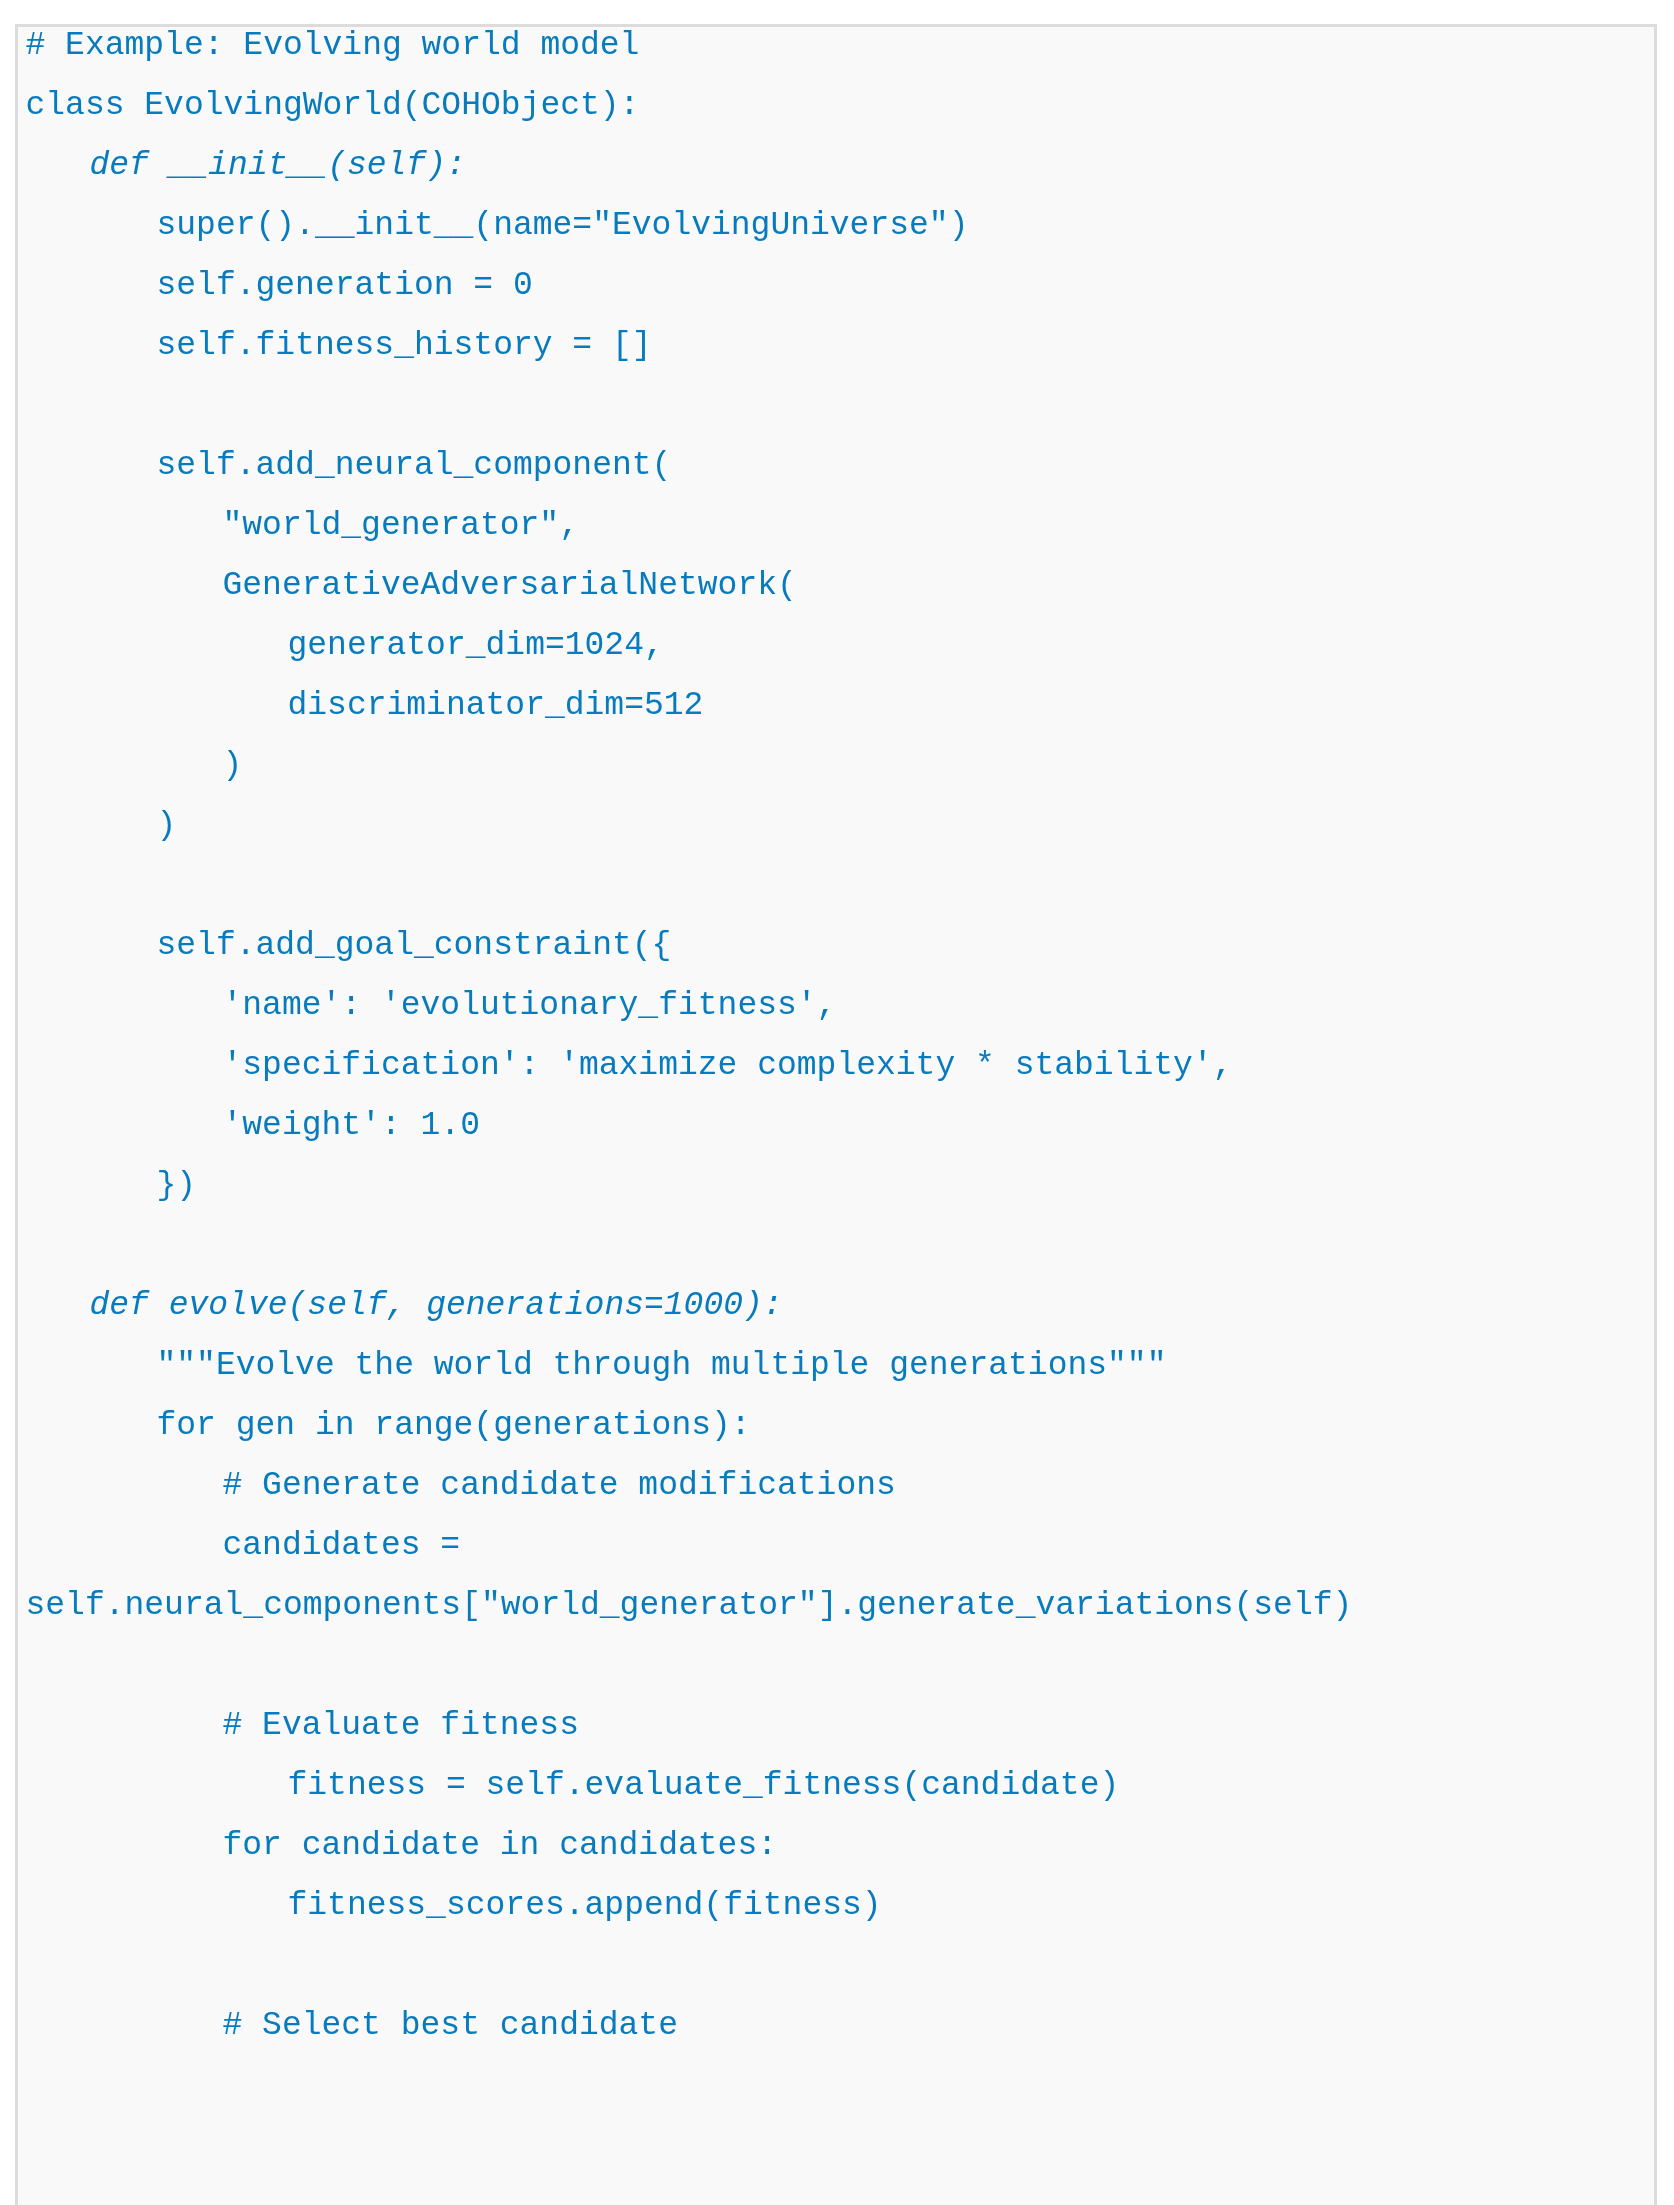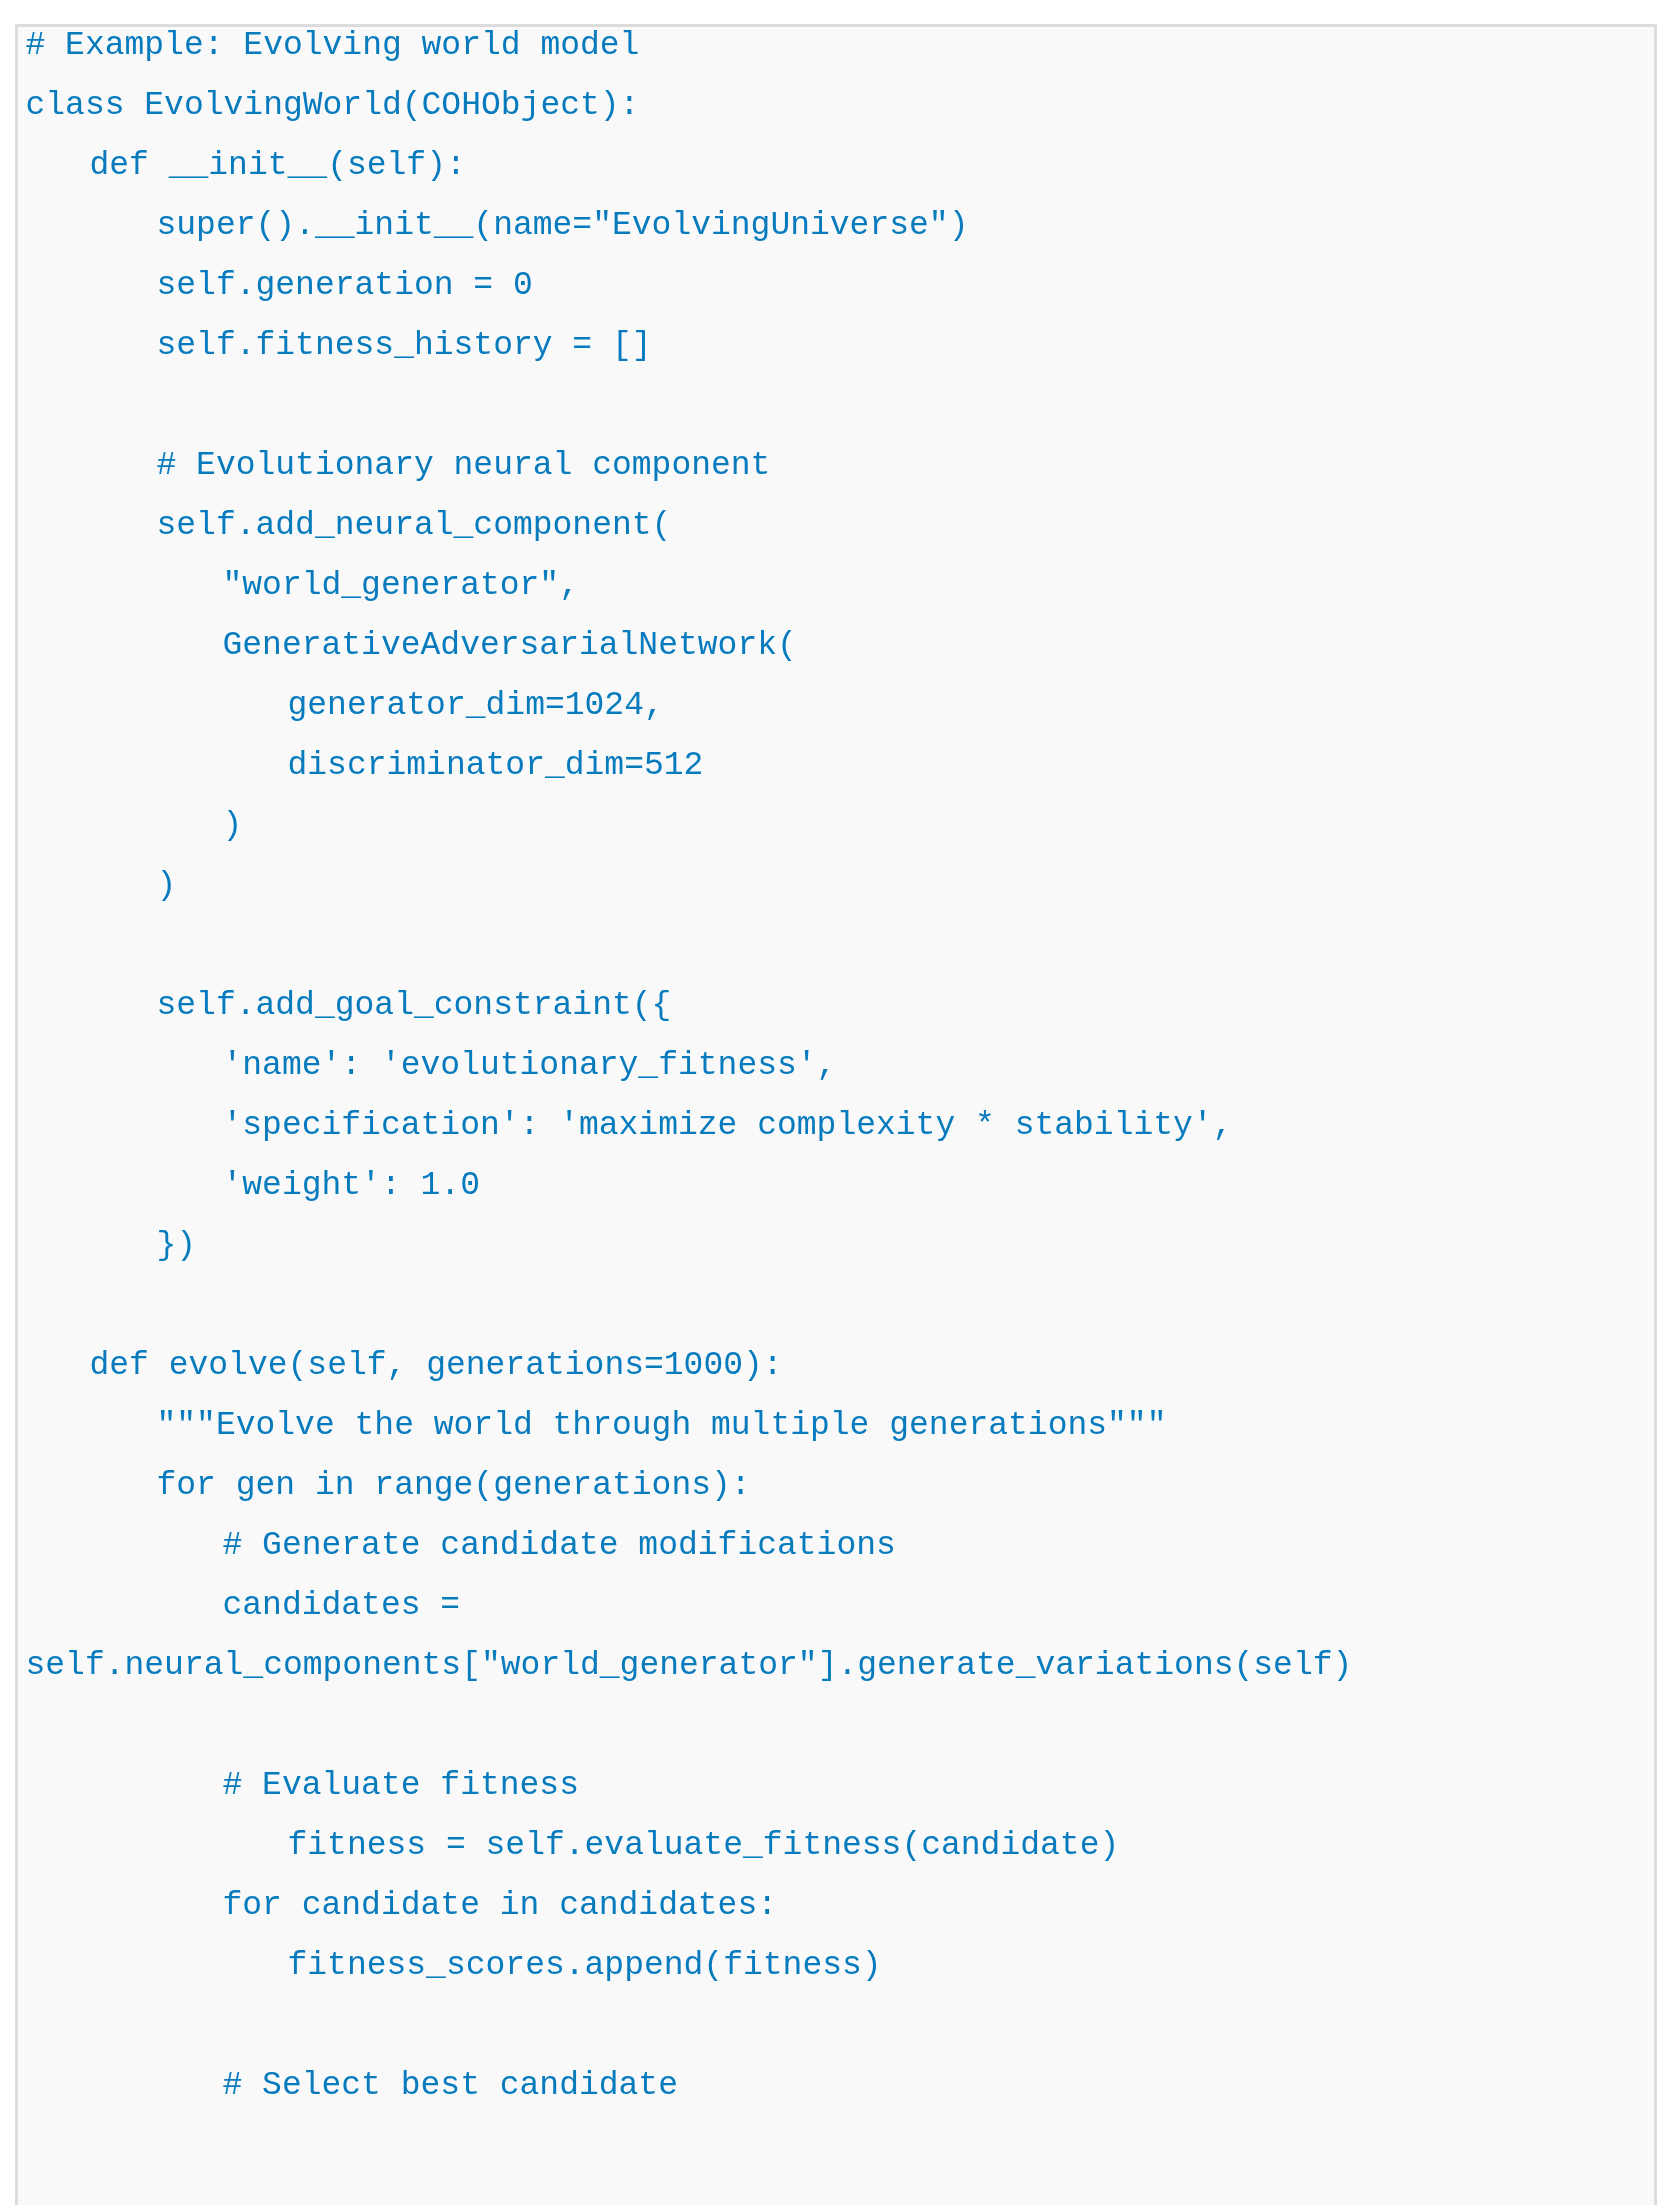--- a/index.html
+++ b/index.html
@@ -32,37 +32,36 @@
       display: block;
       font-family: "Liberation Mono", "DejaVu Sans Mono", monospace;
       font-size: 33px;
       line-height: 37px;
       height: 37px;
       margin: 0 8px 23px 0;
       color: #077bbd;
       white-space: pre;
     }
     .ind-0 { padding-left: 0; }
-    .ind-1 { padding-left: 64px; }
+    .ind-1 { padding-left: 64px; font-style: italic; }
     .ind-2 { padding-left: 131px; }
     .ind-3 { padding-left: 197px; }
     .ind-4 { padding-left: 262px; font-family: Liberation Mono, monospace; }
   </style>
 </head>
 <body>
 
 <div class="code-block">
   <div class="code-line ind-0"># Example: Evolving world model</div>
   <div class="code-line ind-0">class EvolvingWorld(COHObject):</div>
   <div class="code-line ind-1">def __init__(self):</div>
   <div class="code-line ind-2">super().__init__(name="EvolvingUniverse")</div>
   <div class="code-line ind-2">self.generation = 0</div>
   <div class="code-line ind-2">self.fitness_history = []</div>
   <div class="code-line ind-0"></div>
-  <div class="code-line ind-2"># Evolutionary neural component</div>
   <div class="code-line ind-2">self.add_neural_component(</div>
   <div class="code-line ind-3">"world_generator",</div>
   <div class="code-line ind-3">GenerativeAdversarialNetwork(</div>
   <div class="code-line ind-4">generator_dim=1024,</div>
   <div class="code-line ind-4">discriminator_dim=512</div>
   <div class="code-line ind-3">)</div>
   <div class="code-line ind-2">)</div>
   <div class="code-line ind-0"></div>
   <div class="code-line ind-2">self.add_goal_constraint({</div>
   <div class="code-line ind-3">'name': 'evolutionary_fitness',</div>

